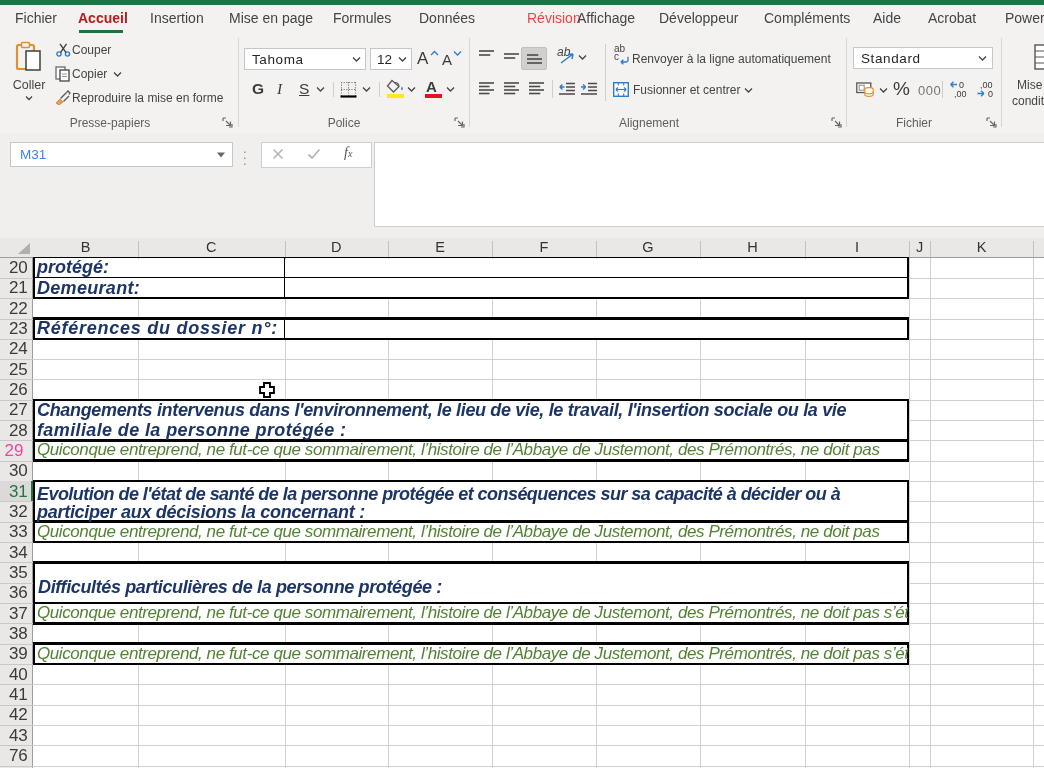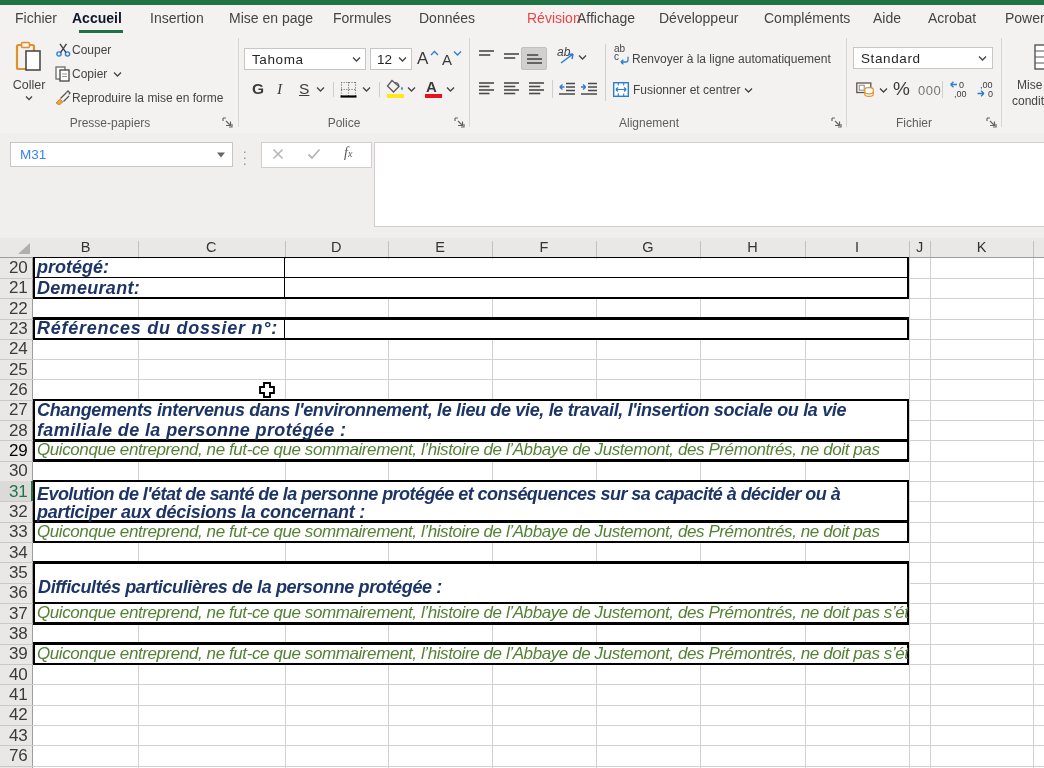--- a/index.html
+++ b/index.html
@@ -8,21 +8,21 @@
 .nav { color:#1d3566; font-weight:bold; font-style:italic; font-size:18px; white-space:nowrap; line-height:1; }
 .grn { color:#548235; font-style:italic; font-size:17px; white-space:nowrap; line-height:1; letter-spacing:-0.41px; }
 .lbl { font-size:12px; color:#444; white-space:nowrap; }
 .glbl { font-size:12px; color:#605e5c; white-space:nowrap; text-align:center; }
 .blk { background:#000; }
 </style></head><body>
 
 <div class="abs" style="left:0;top:0;width:1044px;height:4.5px;background:#217346"></div>
 <div class="abs" style="left:0;top:4.5px;width:1044px;height:28.5px;background:#f3f2f1"></div>
 <div class="abs" style="left:15px;top:9.5px;font-size:14px;color:#444;font-weight:normal;white-space:nowrap">Fichier</div>
-<div class="abs" style="left:72px;top:9.5px;font-size:14px;color:#0f172a;font-weight:bold;white-space:nowrap">Accueil</div>
+<div class="abs" style="left:78px;top:9.5px;font-size:14px;color:#b91c1c;font-weight:bold;white-space:nowrap">Accueil</div>
 <div class="abs" style="left:150px;top:9.5px;font-size:14px;color:#444;font-weight:normal;white-space:nowrap">Insertion</div>
 <div class="abs" style="left:229px;top:9.5px;font-size:14px;color:#444;font-weight:normal;white-space:nowrap">Mise en page</div>
 <div class="abs" style="left:333px;top:9.5px;font-size:14px;color:#444;font-weight:normal;white-space:nowrap">Formules</div>
 <div class="abs" style="left:419px;top:9.5px;font-size:14px;color:#444;font-weight:normal;white-space:nowrap">Données</div>
 <div class="abs" style="left:527px;top:9.5px;font-size:14px;color:#ef4444;font-weight:normal;white-space:nowrap">Révision</div>
 <div class="abs" style="left:577px;top:9.5px;font-size:14px;color:#444;font-weight:normal;white-space:nowrap">Affichage</div>
 <div class="abs" style="left:659px;top:9.5px;font-size:14px;color:#444;font-weight:normal;white-space:nowrap">Développeur</div>
 <div class="abs" style="left:764px;top:9.5px;font-size:14px;color:#444;font-weight:normal;white-space:nowrap">Compléments</div>
 <div class="abs" style="left:873px;top:9.5px;font-size:14px;color:#444;font-weight:normal;white-space:nowrap">Aide</div>
 <div class="abs" style="left:928px;top:9.5px;font-size:14px;color:#444;font-weight:normal;white-space:nowrap">Acrobat</div>
@@ -299,21 +299,21 @@
 <div class="abs" style="left:0px;top:379.4px;width:33px;height:1px;background:#c9c8c7"></div>
 <div class="abs" style="left:0;top:381.0px;width:27.8px;text-align:right;font-size:17px;line-height:1;color:#3b3b3b">26</div>
 <div class="abs" style="left:33px;top:399.7px;width:1011px;height:1px;background:#d2d1d0"></div>
 <div class="abs" style="left:0px;top:399.7px;width:33px;height:1px;background:#c9c8c7"></div>
 <div class="abs" style="left:0;top:401.3px;width:27.8px;text-align:right;font-size:17px;line-height:1;color:#3b3b3b">27</div>
 <div class="abs" style="left:33px;top:420.1px;width:1011px;height:1px;background:#d2d1d0"></div>
 <div class="abs" style="left:0px;top:420.1px;width:33px;height:1px;background:#c9c8c7"></div>
 <div class="abs" style="left:0;top:421.7px;width:27.8px;text-align:right;font-size:17px;line-height:1;color:#3b3b3b">28</div>
 <div class="abs" style="left:33px;top:440.4px;width:1011px;height:1px;background:#d2d1d0"></div>
 <div class="abs" style="left:0px;top:440.4px;width:33px;height:1px;background:#c9c8c7"></div>
-<div class="abs" style="left:0;top:442.0px;width:27.8px;text-align:right;font-size:17px;line-height:1;color:#000000">29</div>
+<div class="abs" style="left:0;top:442.0px;width:27.8px;text-align:center;font-size:17px;line-height:1;color:#ec4899">29</div>
 <div class="abs" style="left:33px;top:460.7px;width:1011px;height:1px;background:#d2d1d0"></div>
 <div class="abs" style="left:0px;top:460.7px;width:33px;height:1px;background:#c9c8c7"></div>
 <div class="abs" style="left:0;top:462.3px;width:27.8px;text-align:right;font-size:17px;line-height:1;color:#3b3b3b">30</div>
 <div class="abs" style="left:33px;top:481.0px;width:1011px;height:1px;background:#d2d1d0"></div>
 <div class="abs" style="left:0px;top:481.0px;width:33px;height:1px;background:#c9c8c7"></div>
 <div class="abs" style="left:0;top:481.0px;width:33px;height:20.32px;background:#dbdad9"></div>
 <div class="abs" style="left:31px;top:481.0px;width:3px;height:20.32px;background:#217346"></div>
 <div class="abs" style="left:0;top:482.6px;width:27.8px;text-align:right;font-size:17px;line-height:1;color:#217346">31</div>
 <div class="abs" style="left:33px;top:501.3px;width:1011px;height:1px;background:#d2d1d0"></div>
 <div class="abs" style="left:0px;top:501.3px;width:33px;height:1px;background:#c9c8c7"></div>

